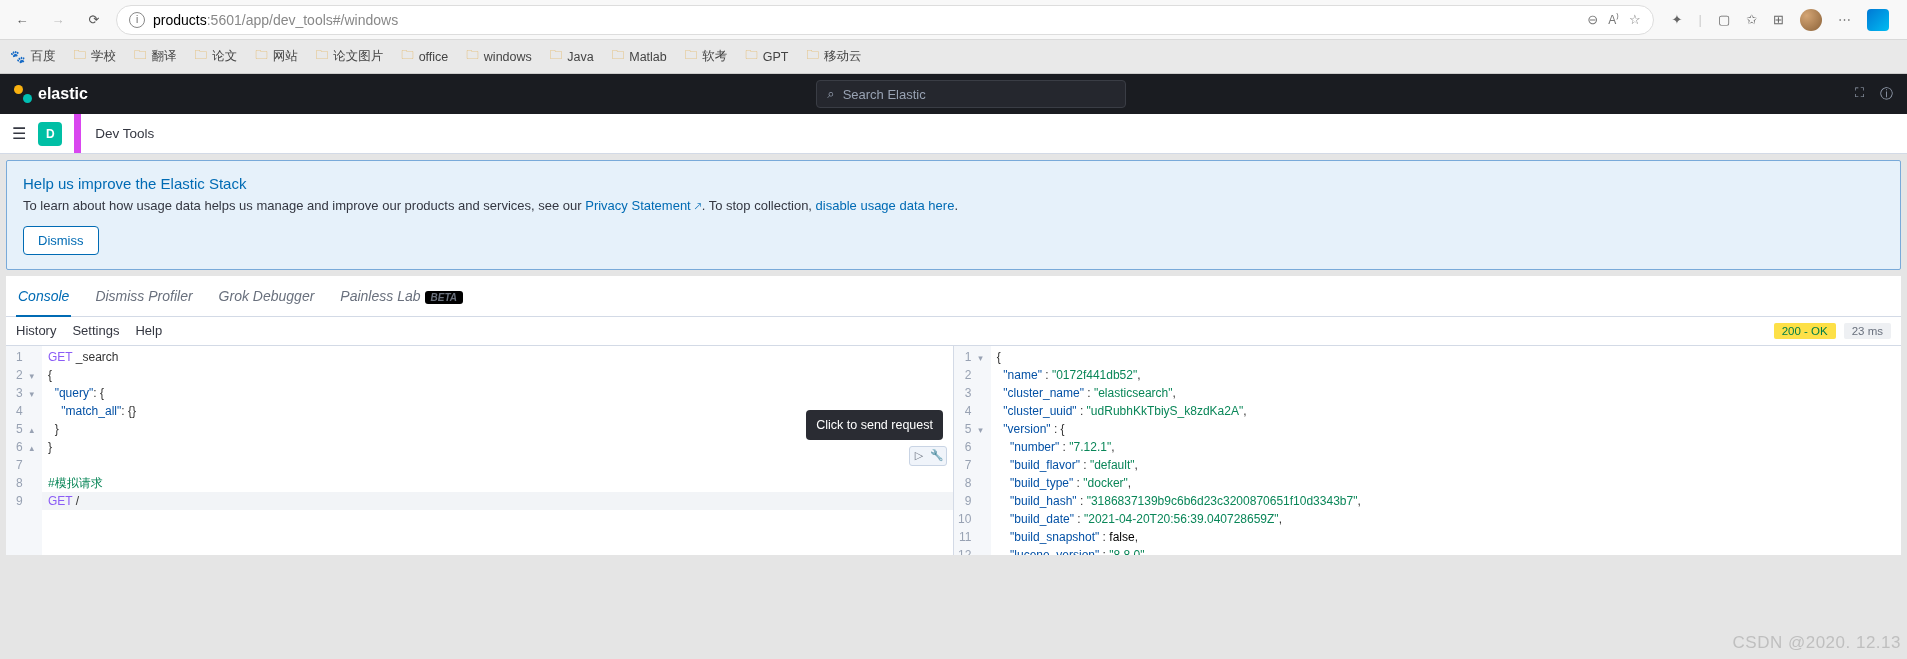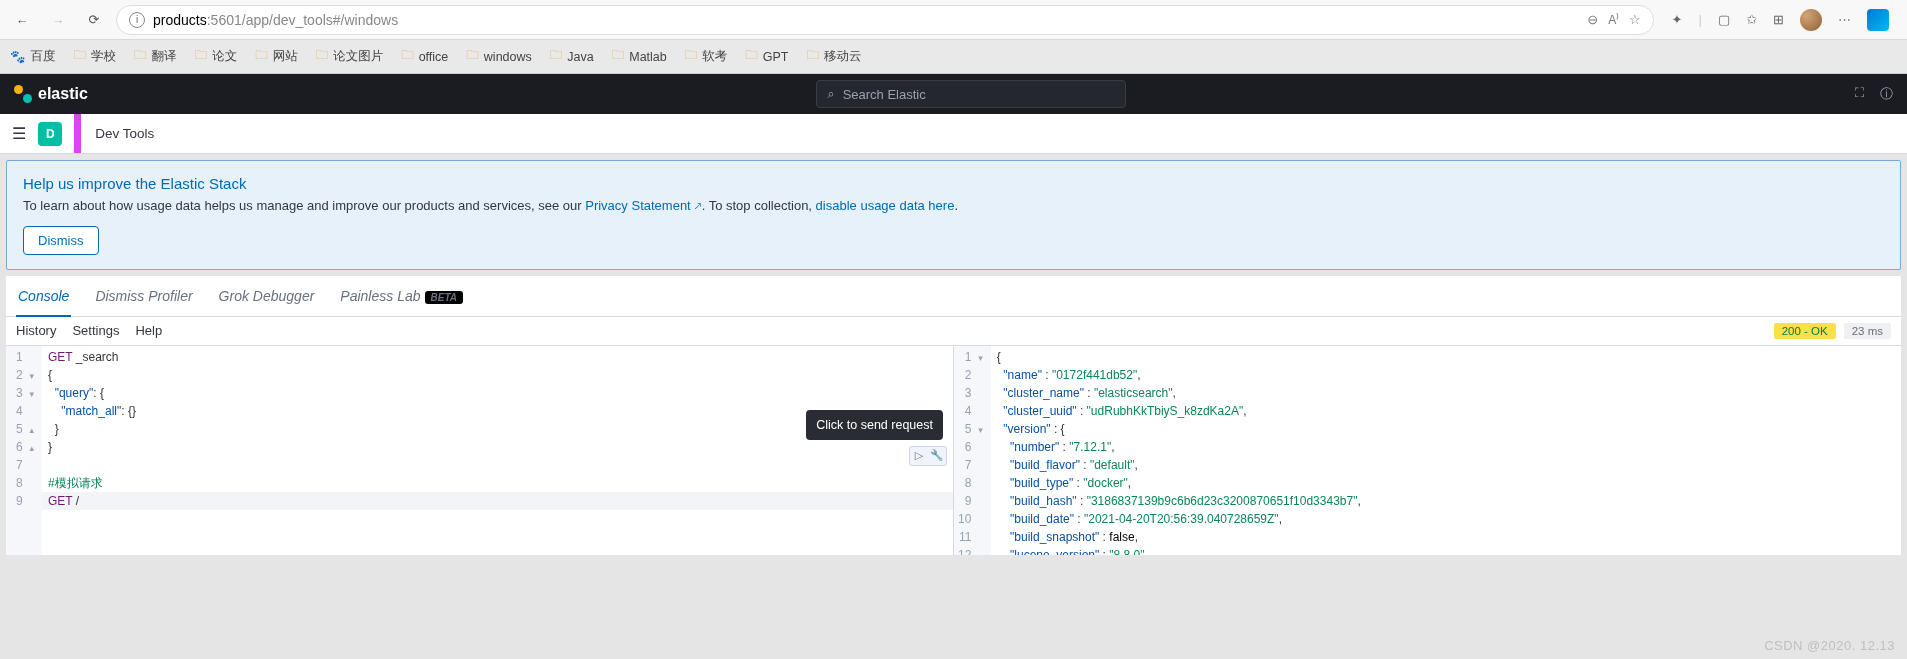--- a/index.html
+++ b/index.html
@@ -61,30 +61,30 @@
 .time-badge { background: #eef0f3; color: #69707d; font-size: 11.5px; padding: 2px 8px; border-radius: 2px; }
 
 
 .editor-wrap { display: flex; margin: 0 6px; background: #fff; border-top: 1px solid #d3dae6; position: relative; height: 210px; }
 .pane { flex: 1; display: flex; font-family: Menlo, Consolas, monospace; font-size: 12px; line-height: 1.5; overflow: hidden; position: relative; }
 .pane + .pane { border-left: 1px solid #d3dae6; }
 .gutter { background: #f5f7fa; color: #98a2b3; text-align: right; padding: 2px 8px 2px 4px; user-select: none; min-width: 36px; }
 .gutter .ln { display: block; }
 .fold { color: #98a2b3; font-size: 9px; display: inline-block; width: 8px; }
 .code { padding: 2px 6px; white-space: pre; color: #333; flex: 1; }
-.kw-get { color: #701a75; }
+.kw-get { color: #8b5cf6; }
 .kw-key { color: #0451a5; }
 .kw-str { color: #098658; }
 .kw-bool { color: #000000; }
 .comment { color: #098658; }
 .line-hi { background: #f2f4f7; display: block; margin: 0 -6px; padding: 0 6px; }
 .send-btn-wrap { position: absolute; top: 100px; right: 6px; display: flex; gap: 2px; background: #f0f4fa; border: 1px solid #c9d4e4; border-radius: 3px; padding: 1px; }
 .send-btn, .wrench-btn { width: 16px; height: 16px; display: flex; align-items: center; justify-content: center; color: #69707d; font-size: 11px; }
 .tooltip { position: absolute; top: 64px; right: 10px; background: #2a2c33; color: #fff; font-size: 12.5px; padding: 6px 10px; border-radius: 4px; white-space: nowrap; }
-.watermark { position: fixed; bottom: 6px; right: 12px; color: #bfbfbf; font-size: 13px; font-family: sans-serif; letter-spacing: 0.5px; }
+.watermark { position: fixed; bottom: 6px; right: 6px; color: #bfbfbf; font-size: 17px; font-family: sans-serif; letter-spacing: 0.5px; }
 </style>
 </head>
 <body>
 
 <div class="browser-bar">
   <div class="nav-btn">←</div>
   <div class="nav-btn disabled">→</div>
   <div class="nav-btn">⟳</div>
   <div class="url-bar">
     <span class="url-icon">i</span>

